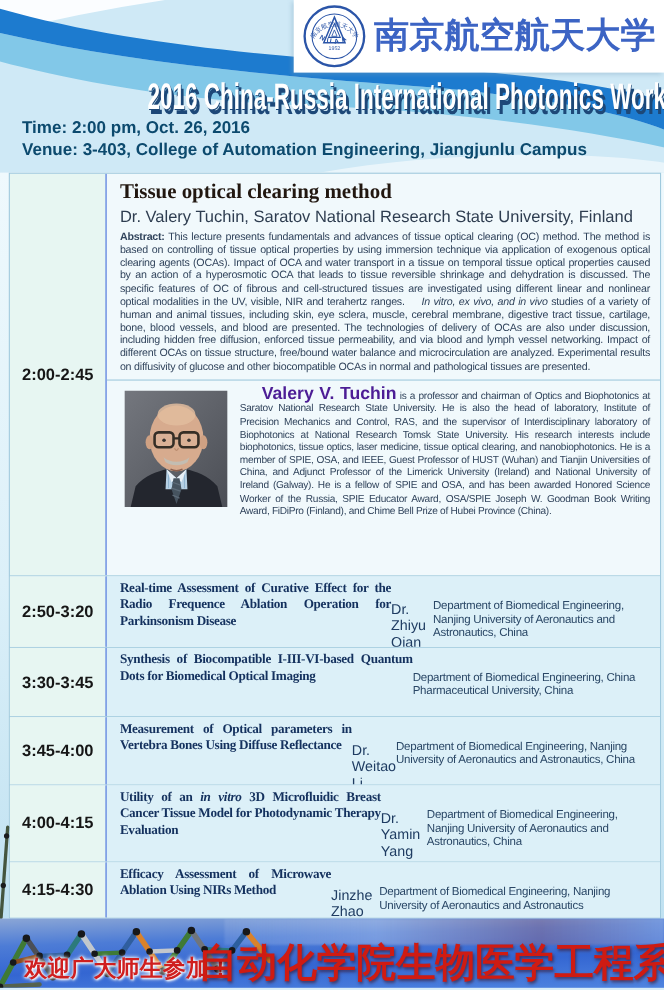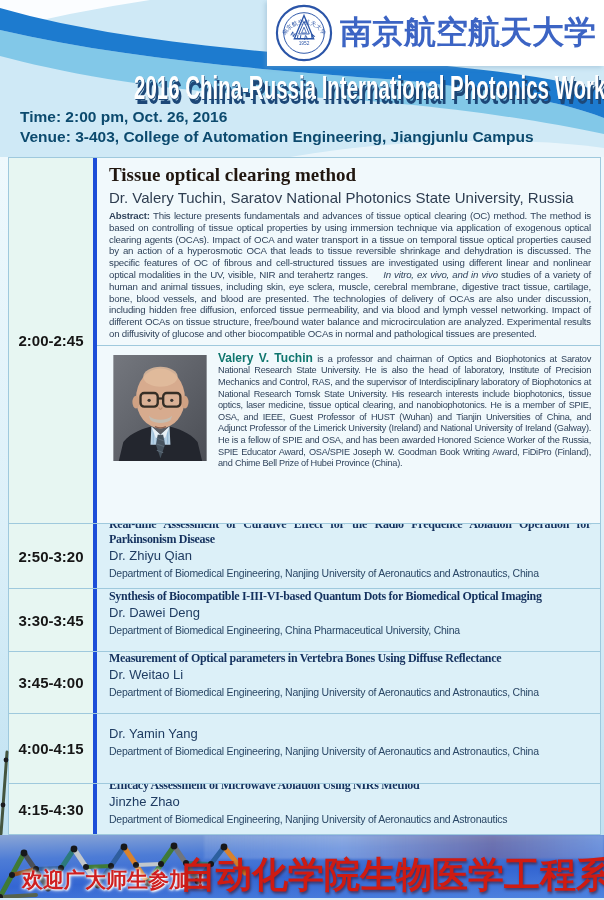--- a/index.html
+++ b/index.html
@@ -32,44 +32,44 @@
     background:linear-gradient(180deg,#eff9fd 0%,#dcf0f9 55%,#bfe1f1 100%);}
   
   .schedule-table{
     position:absolute;top:157px;left:8px;width:593px;height:678px;
     display:flex;flex-direction:column;border:1px solid #9fc9dd;box-sizing:border-box;
     background:#f1f9fc;
   }
   .row{display:flex;border-bottom:1px solid #9fc9dd;box-sizing:border-box;min-height:0;}
   .row:last-child{border-bottom:none;}
   .time-cell{
-    flex:0 0 88px;width:88px;background:#e7f6f2;border-right:4px solid #1d4ed8;
+    flex:0 0 88px;width:88px;background:#e7f6f2;border-right:1px solid #1d4ed8;
     display:flex;align-items:center;justify-content:center;
     font-weight:bold;font-size:15px;color:#161616;box-sizing:border-box;
   }
   .content-cell{flex:1;padding:3px 9px 19px 12px;box-sizing:border-box;overflow:hidden;min-width:0;}
   .row-keynote{flex:1 1 auto;overflow:hidden;}
   .row-keynote .content-cell{background:#f1f9fc;}
-  .session .content-cell{background:#dcf0f8;display:flex;flex-direction:column;justify-content:center;}
+  .session .content-cell{background:#dcf0f8;display:flex;flex-direction:row;justify-content:center;}
   .r2{flex:0 0 65px;} .r3{flex:0 0 63px;} .r4{flex:0 0 62px;} .r5{flex:0 0 70px;} .r6{flex:0 0 50px;}
   .keynote-title{font-family:"Liberation Serif",serif;font-weight:bold;font-size:19px;color:#211710;margin:3px 0 3px;}
   .keynote-speaker{font-size:15px;color:#2e3d50;margin:0 0 4px;}
   .abstract{font-size:9.7px;line-height:11.8px;letter-spacing:-0.2px;text-align:justify;color:#31445c;}
   .abstract .lbl{font-weight:bold;}
   .abstract .ital{font-style:italic;margin-left:12px;}
   .bio-sep{border-top:1px solid #9fc9dd;margin:5px -9px 0 -12px;}
   .bio{padding-top:7px;}
   .bio::after{content:"";display:block;clear:both;}
   .photo{float:left;width:96px;height:106px;margin:2px 10px 2px 3px;}
   .bio-text{font-size:9.2px;line-height:11.6px;letter-spacing:-0.25px;text-align:justify;color:#31445c;}
-  .bio-name{font-weight:bold;font-size:12px;letter-spacing:0;color:#0f766e;}
+  .bio-name{font-weight:bold;font-size:16px;letter-spacing:0;color:#4c1d95;margin-left:20px;}
   .session-title{font-family:"Liberation Serif",serif;font-weight:bold;font-size:12px;letter-spacing:-0.3px;line-height:15px;color:#14315e;text-align:justify;}
   .session-title .ital{font-style:italic;}
-  .session-speaker{font-size:13px;color:#1f3c62;margin-top:1px;}
-  .session-affil{font-size:10.5px;letter-spacing:-0.25px;color:#2a4766;margin-top:4px;}
+  .session-speaker{font-size:13px;color:#1f3c62;margin-top:19px;}
+  .session-affil{font-size:10.5px;letter-spacing:-0.25px;color:#2a4766;margin-top:18px;}
   
   .footer{
     position:absolute;top:835px;left:0;width:604px;height:63px;overflow:hidden;
     background:linear-gradient(178deg,#8ba6d6 0%,#4d7cd6 30%,#3466d2 62%,#4f84e0 100%);
   }
   .lab-strip{position:absolute;top:0;right:0;width:400px;height:24px;
     background:linear-gradient(90deg,rgba(255,255,255,.10),rgba(230,238,250,.30) 35%,rgba(190,90,80,.28) 72%,rgba(255,255,255,.22));
     filter:blur(1px);}
   .dna-svg{position:absolute;left:-4px;bottom:0;display:block;}
   .welcome{
@@ -126,21 +126,21 @@
 </div>
 
 <div class="mid-bg"></div>
 
 <div class="schedule-table">
 
   <div class="row row-keynote">
     <div class="time-cell">2:00-2:45</div>
     <div class="content-cell">
       <div class="keynote-title">Tissue optical clearing method</div>
-      <div class="keynote-speaker">Dr. Valery Tuchin, Saratov National Photonics State University, Russia</div>
+      <div class="keynote-speaker">Dr. Valery Tuchin, Saratov National Research State University, Finland</div>
       <div class="abstract">
         <span class="lbl">Abstract:</span><span> This lecture presents fundamentals and advances of tissue optical clearing (OC) method. The method is based on controlling of tissue optical properties by using immersion technique via application of exogenous optical clearing agents (OCAs). Impact of OCA and water transport in a tissue on temporal tissue optical properties caused by an action of a hyperosmotic OCA that leads to tissue reversible shrinkage and dehydration is discussed. The specific features of OC of fibrous and cell-structured tissues are investigated using different linear and nonlinear optical modalities in the UV, visible, NIR and terahertz ranges. </span><span class="ital">In vitro, ex vivo, and in vivo</span><span> studies of a variety of human and animal tissues, including skin, eye sclera, muscle, cerebral membrane, digestive tract tissue, cartilage, bone, blood vessels, and blood are presented. The technologies of delivery of OCAs are also under discussion, including hidden free diffusion, enforced tissue permeability, and via blood and lymph vessel networking. Impact of different OCAs on tissue structure, free/bound water balance and microcirculation are analyzed. Experimental results on diffusivity of glucose and other biocompatible OCAs in normal and pathological tissues are presented.</span>
       </div>
       <div class="bio-sep"></div>
       <div class="bio">
         <svg class="photo" viewBox="0 0 103 117">
           <defs>
             <linearGradient id="pbg" x1="0" y1="0" x2="1" y2="1">
               <stop offset="0" stop-color="#74777e"></stop>
                 <stop offset="1" stop-color="#4b4e55"></stop>
@@ -180,37 +180,37 @@
       <div class="session-title">Real-time Assessment of Curative Effect for the Radio Frequence Ablation Operation for Parkinsonism Disease</div>
       <div class="session-speaker">Dr. Zhiyu Qian</div>
       <div class="session-affil">Department of Biomedical Engineering, Nanjing University of Aeronautics and Astronautics, China</div>
     </div>
   </div>
 
   <div class="row session r3">
     <div class="time-cell">3:30-3:45</div>
     <div class="content-cell">
       <div class="session-title">Synthesis of Biocompatible I-III-VI-based Quantum Dots for Biomedical Optical Imaging</div>
-      <div class="session-speaker">Dr. Dawei Deng</div>
       <div class="session-affil">Department of Biomedical Engineering, China Pharmaceutical University, China</div>
     </div>
   </div>
 
   <div class="row session r4">
     <div class="time-cell">3:45-4:00</div>
     <div class="content-cell">
       <div class="session-title">Measurement of Optical parameters in Vertebra Bones Using Diffuse Reflectance</div>
       <div class="session-speaker">Dr. Weitao Li</div>
       <div class="session-affil">Department of Biomedical Engineering, Nanjing University of Aeronautics and Astronautics, China</div>
     </div>
   </div>
 
   <div class="row session r5">
     <div class="time-cell">4:00-4:15</div>
     <div class="content-cell">
+      <div class="session-title"><span>Utility of an </span><span class="ital">in vitro</span><span> 3D Microfluidic Breast Cancer Tissue Model for Photodynamic Therapy Evaluation</span></div>
       <div class="session-speaker">Dr. Yamin Yang</div>
       <div class="session-affil">Department of Biomedical Engineering, Nanjing University of Aeronautics and Astronautics, China</div>
     </div>
   </div>
 
   <div class="row session r6">
     <div class="time-cell">4:15-4:30</div>
     <div class="content-cell">
       <div class="session-title">Efficacy Assessment of Microwave Ablation Using NIRs Method</div>
       <div class="session-speaker">Jinzhe Zhao</div>

